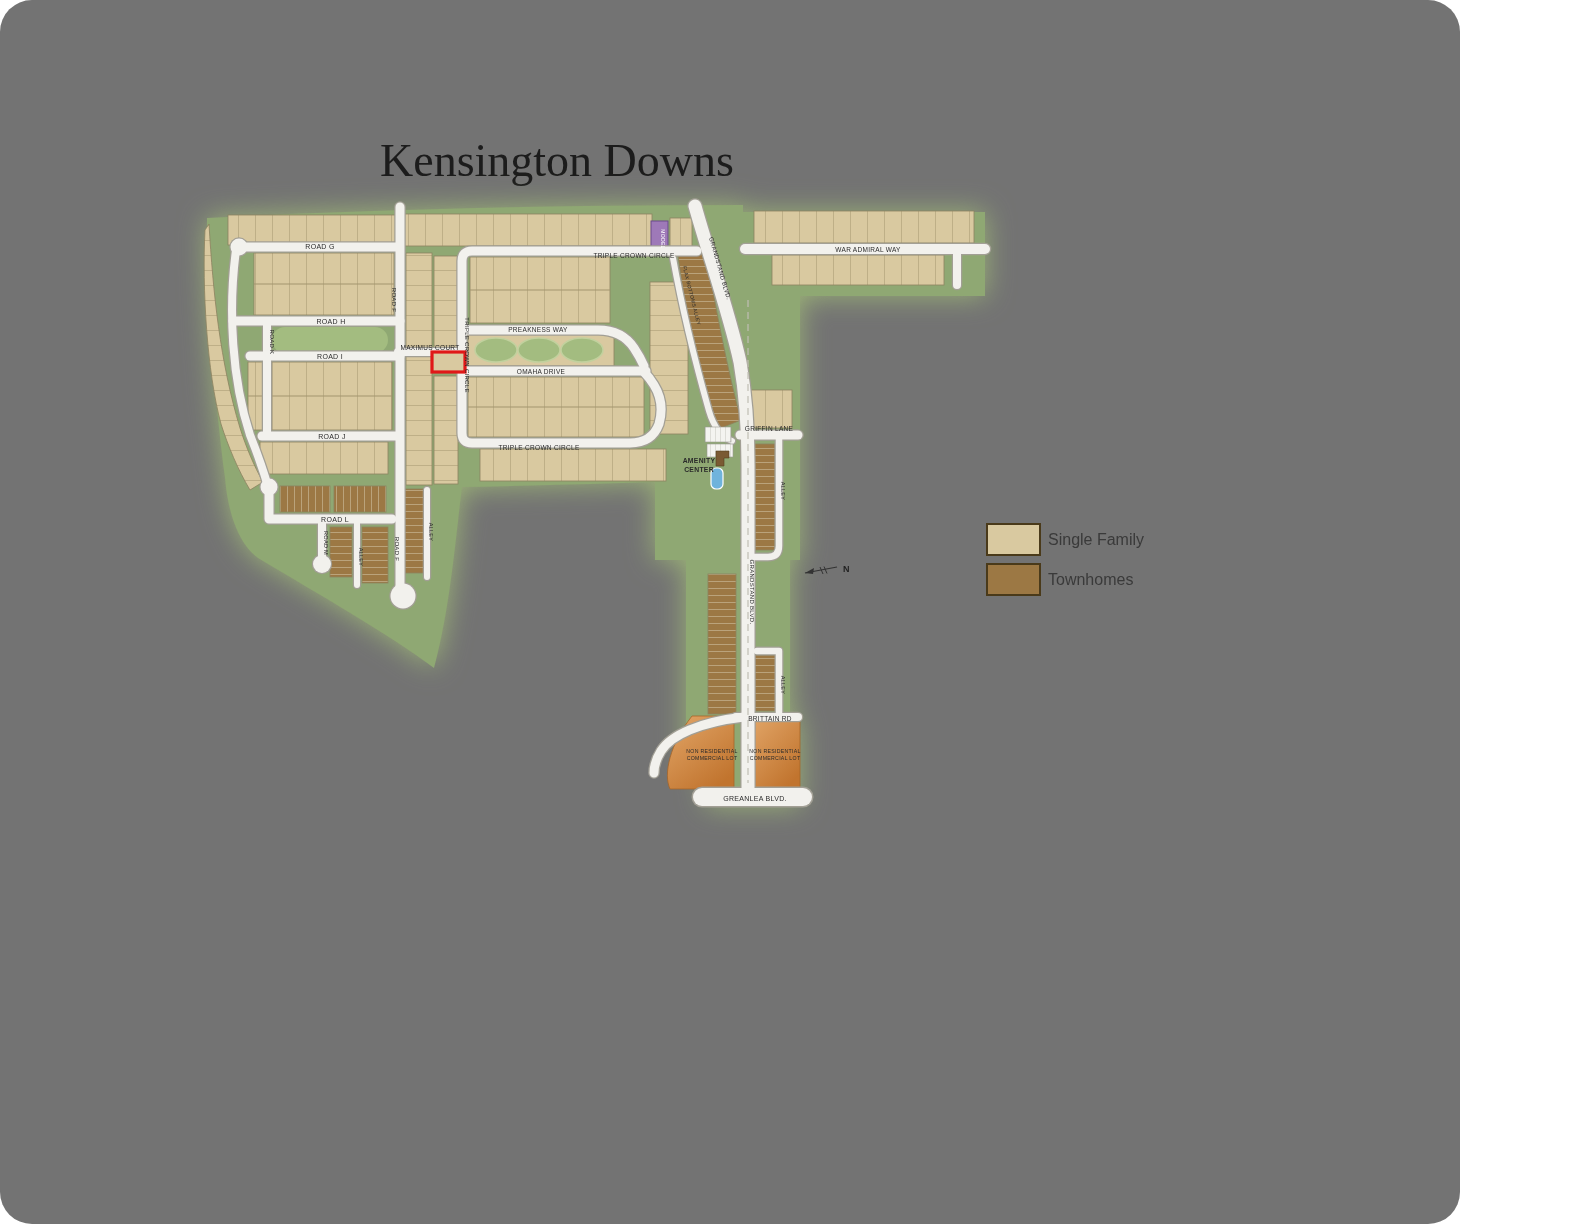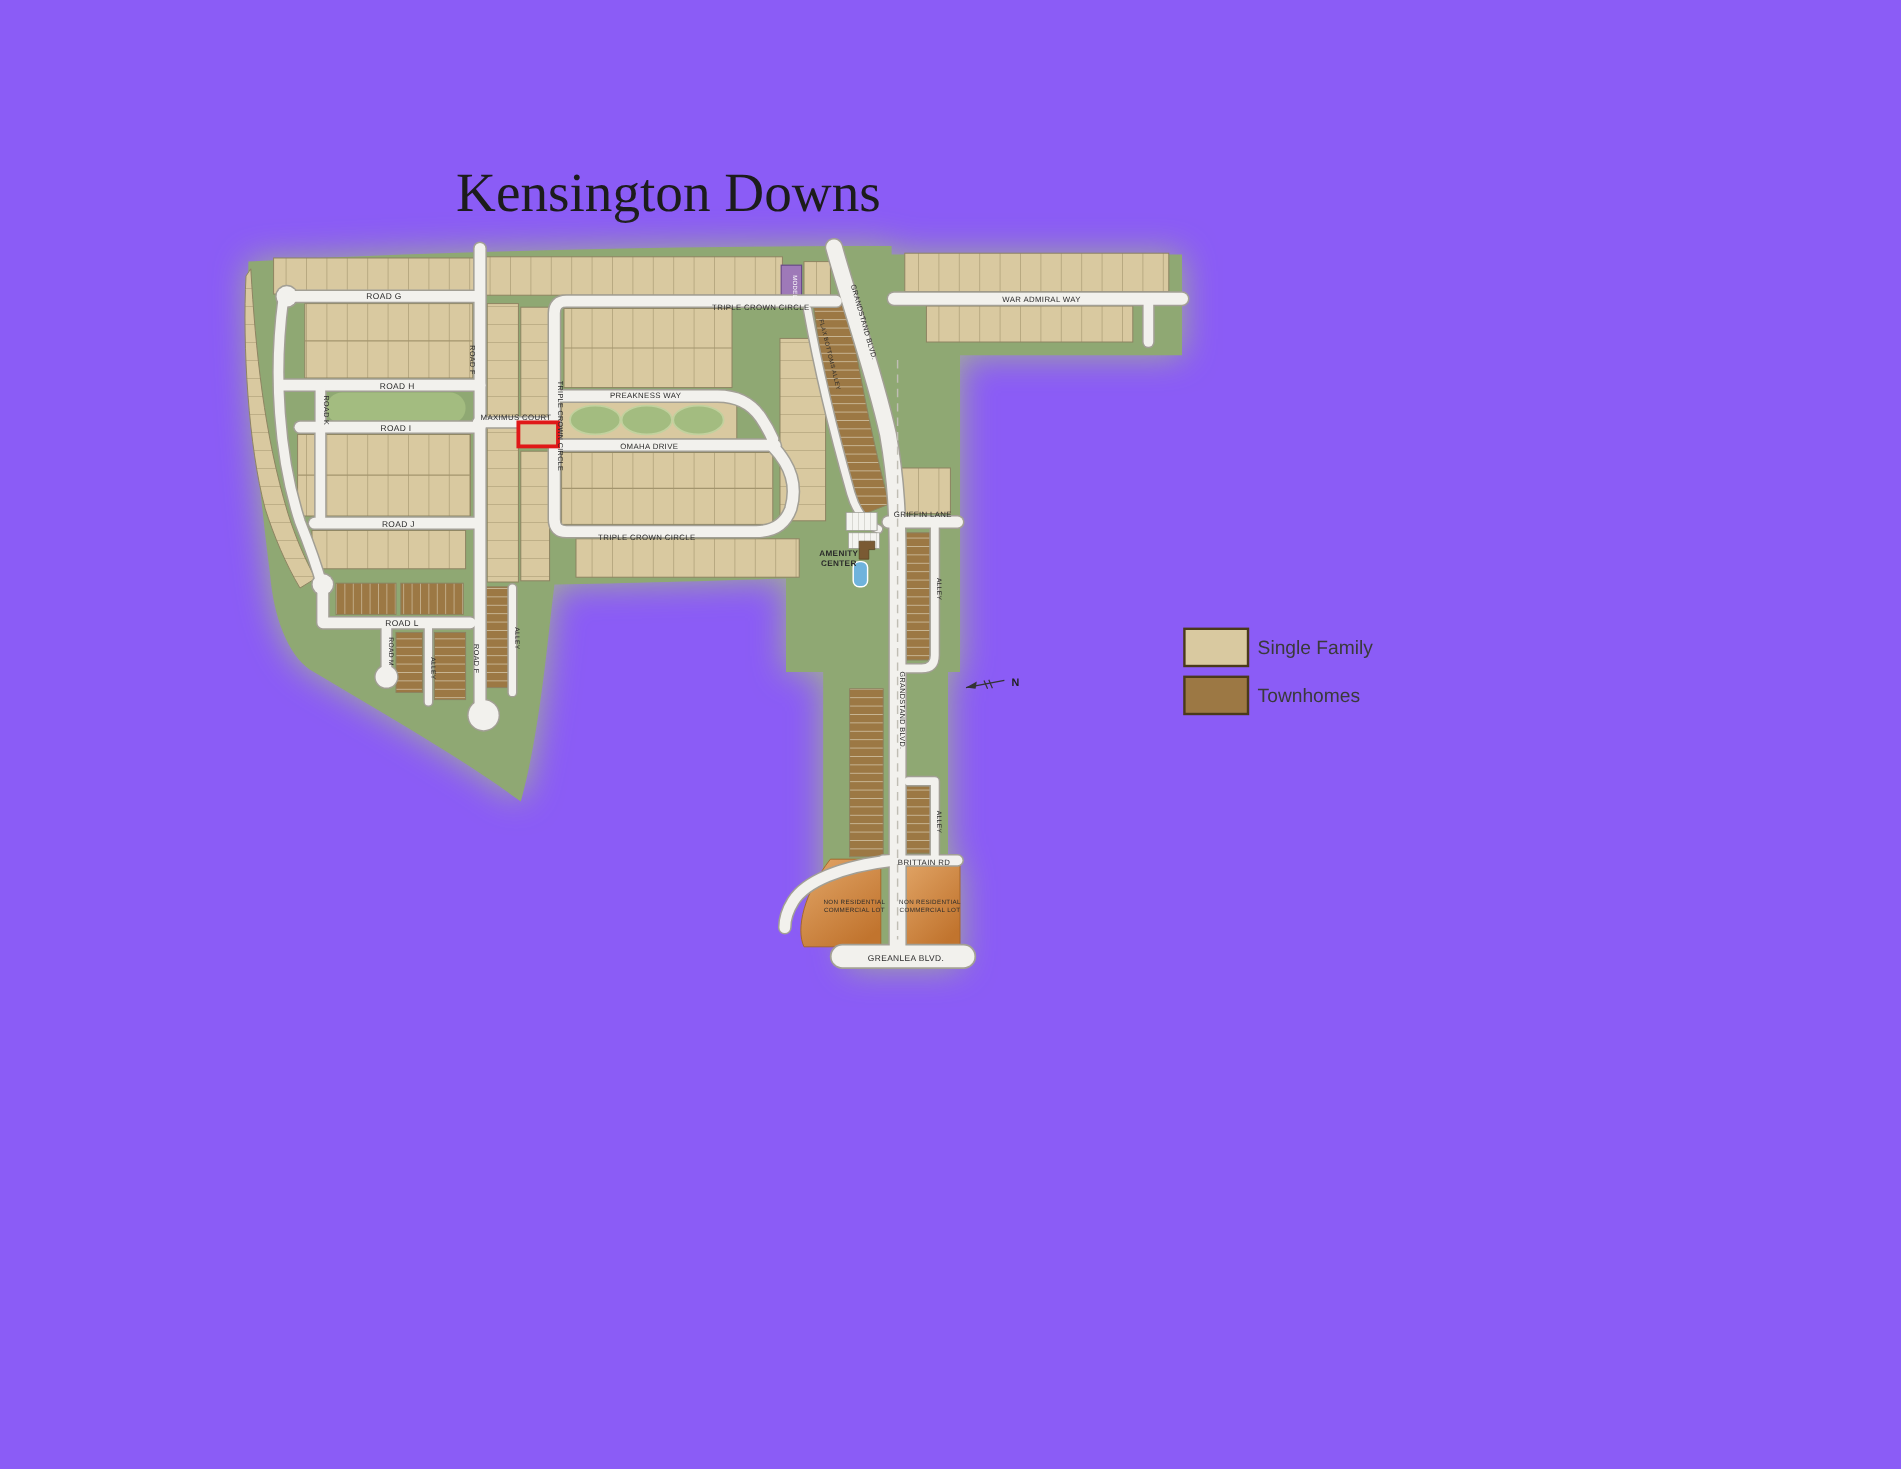--- a/index.html
+++ b/index.html
@@ -1,16 +1,16 @@
 <!DOCTYPE html>
 <html><head>
 <meta charset="utf-8">
 <style>
   html,body{margin:0;padding:0;background:#ffffff;}
-  .page{position:relative;width:1584px;height:1224px;background:#8b5cf6;overflow:hidden;}
+  .page{position:relative;width:1460px;height:1224px;background:#737373;overflow:hidden;border-radius:32px;}
   svg{display:block;}
   .glow{filter:drop-shadow(0 0 14px rgba(168,198,120,.8));}
   .rc{fill:none;stroke:#a29f95;stroke-linecap:round;stroke-linejoin:round;}
   .rf{fill:none;stroke:#f2f1ed;stroke-linecap:round;stroke-linejoin:round;}
   .lot{stroke:#8c8260;stroke-width:.8;}
   .lbl{font-family:"Liberation Sans",sans-serif;fill:#2a2a2a;text-anchor:middle;letter-spacing:.3px;}
   .lbl7{font-size:7px;} .lbl65{font-size:6.5px;} .lbl6{font-size:6px;}
   .lbl55{font-size:5.5px;} .lbl5{font-size:5px;} .lbl52{font-size:5.2px;}
   .title{font-family:"Liberation Serif",serif;font-size:46px;fill:#1c1c1c;text-anchor:middle;}
   .legend-text{font-family:"Liberation Sans",sans-serif;font-size:16px;fill:#3a3a3a;}

